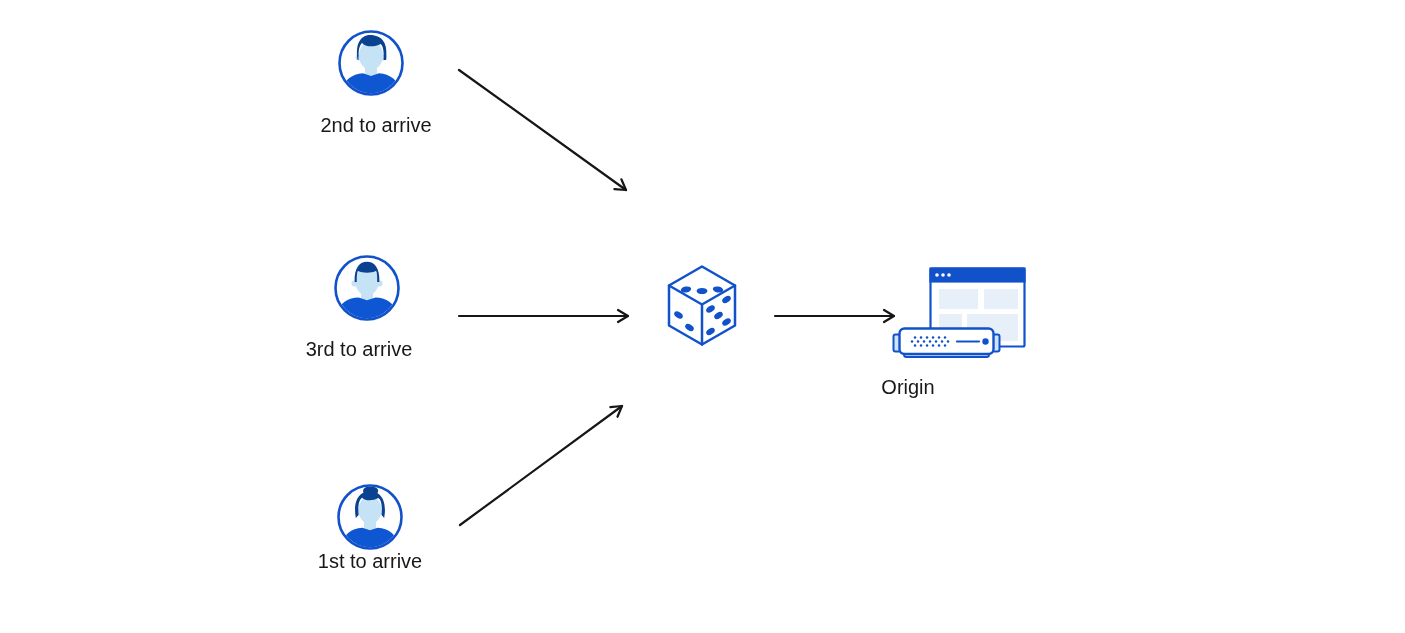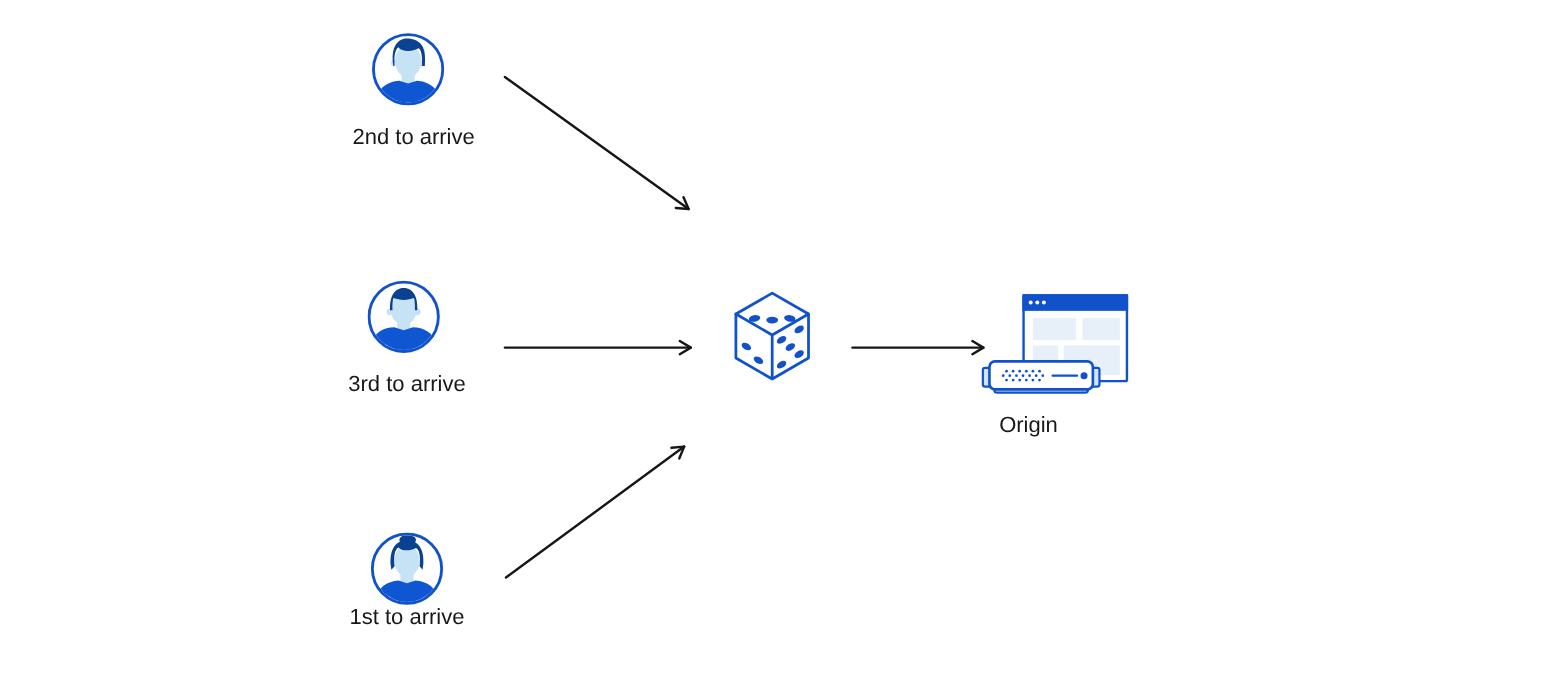--- a/index.html
+++ b/index.html
@@ -85,21 +85,21 @@
       <g clip-path="url(#ca2)">
         <rect class="skin" x="27" y="30" width="12" height="17" rx="4"></rect>
         <path class="shirt" d="M0.5,66 C3.5,48.5 13,43 24.5,42.6 L33,45.2 L41.5,42.6 C53,43 62.5,48.5 65.5,66 Z"></path>
         <circle class="skin" cx="20.5" cy="28.5" r="3.1"></circle>
         <circle class="skin" cx="45.5" cy="28.5" r="3.1"></circle>
         <ellipse class="skin" cx="33" cy="26.5" rx="11.7" ry="14"></ellipse>
         <path class="hair" d="M20.6,27 C20,12.5 25.8,6.8 33,6.8 C40.2,6.8 46,12.5 45.4,27 L43.2,27 C43.4,20.8 42.9,17.3 42,16 C37.2,18.2 28.8,18.2 24,16 C23.1,17.3 22.6,20.8 22.8,27 Z"></path>
       </g>
     </svg>
   </div>
-  <div class="label" style="left:370px;top:338px;text-align:right;">3rd to arrive</div>
+  <div class="label" style="left:359px;top:338px;text-align:right;">3rd to arrive</div>
 
   <div class="node" style="left:337px;top:484px;">
     <svg width="66" height="66" viewBox="0 0 66 66">
       <defs>
           <clipPath id="ca3">
             <circle cx="33" cy="33" r="30.2"></circle>
           </clipPath>
         </defs>
       <circle class="ring" cx="33" cy="33" r="31.5"></circle>
       <g clip-path="url(#ca3)">
@@ -175,15 +175,15 @@
             <circle cx="36" cy="81.5" r="1.25"></circle>
             <circle cx="42" cy="81.5" r="1.25"></circle>
             <circle cx="48" cy="81.5" r="1.25"></circle>
             <circle cx="54" cy="81.5" r="1.25"></circle>
         </g>
         <path class="srvline" d="M66,77.5 H88"></path>
         <circle class="fa" cx="94.5" cy="77.5" r="3.2"></circle>
       </g>
     </svg>
   </div>
-  <div class="label" style="left:935px;top:376px;">Origin</div>
+  <div class="label" style="left:908px;top:376px;">Origin</div>
 
 </div>
 
 </body></html>

